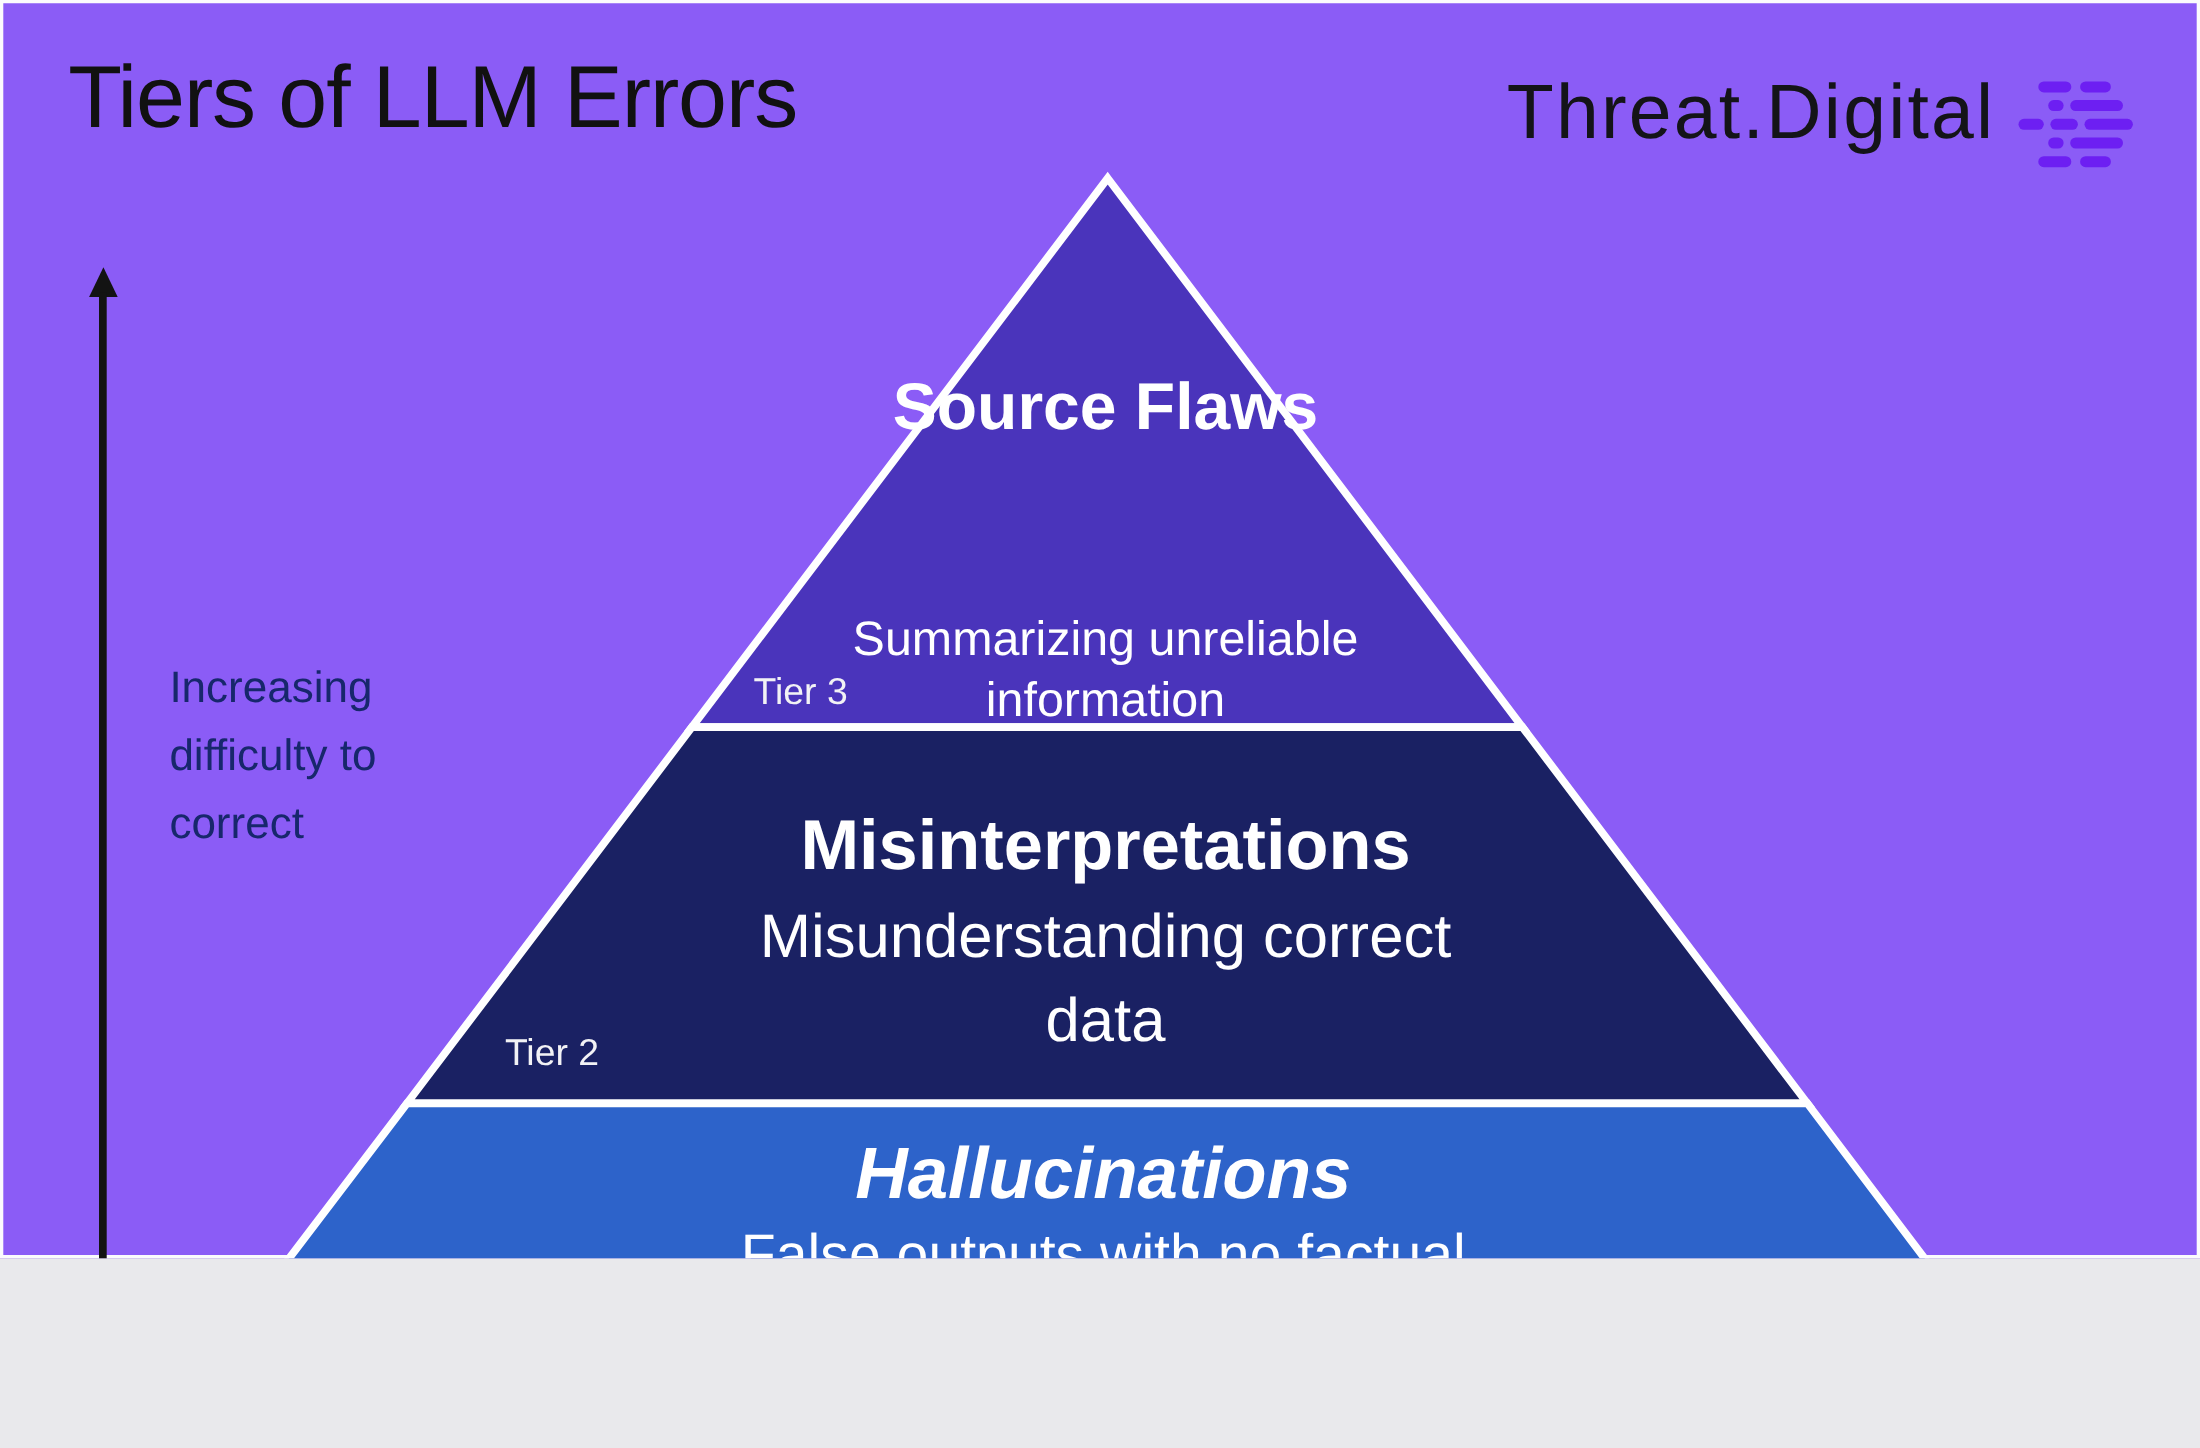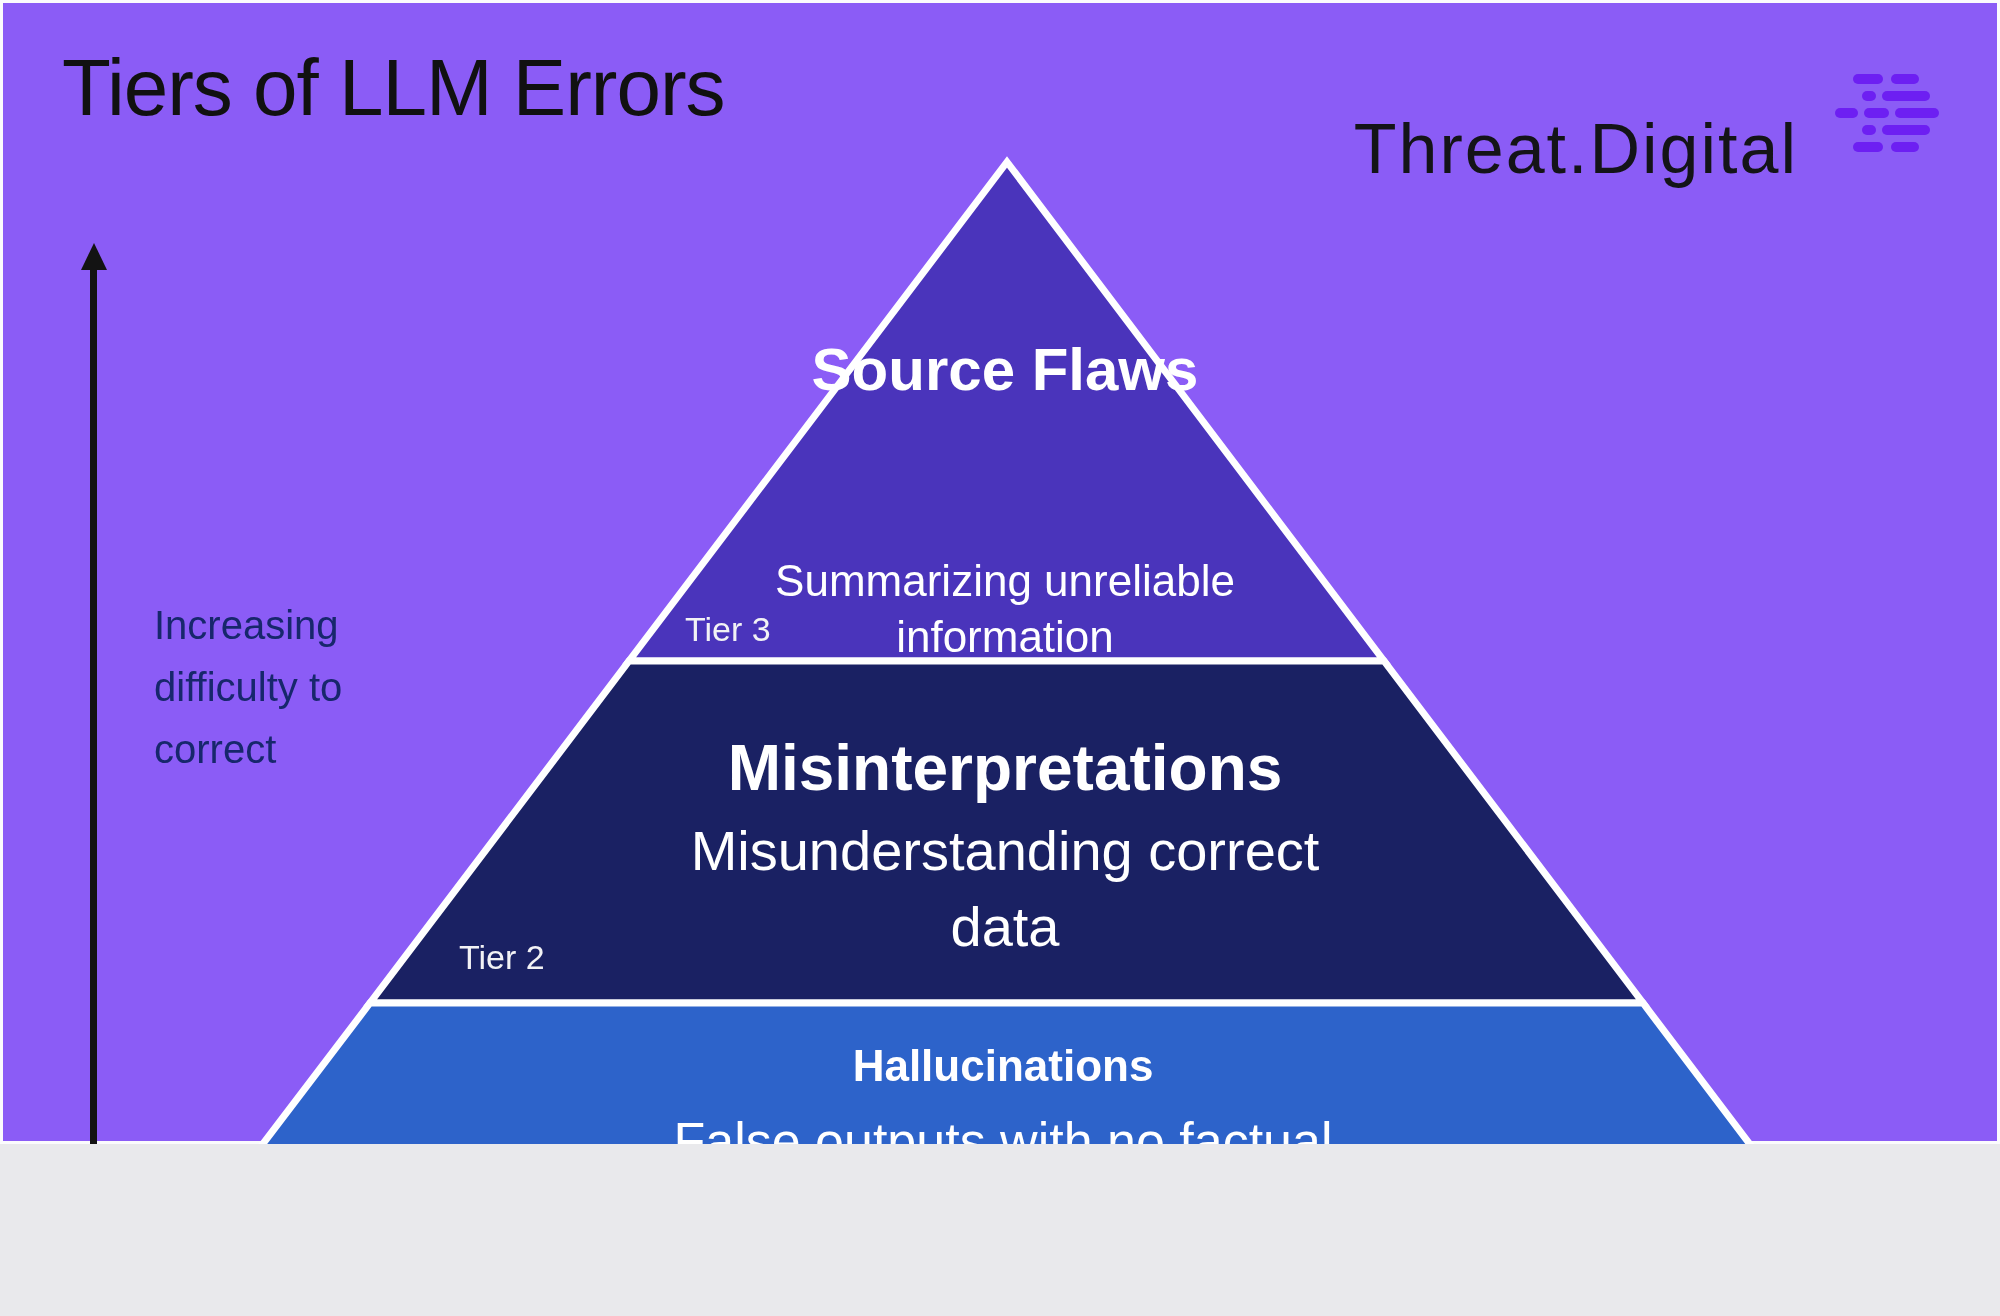--- a/index.html
+++ b/index.html
@@ -8,22 +8,22 @@
     background:#8b5cf6;overflow:hidden;
     box-shadow:inset 0 0 0 3px #fbfbfd;
     font-family:"Liberation Sans","DejaVu Sans",sans-serif;
   }
   
   .title{
     position:absolute;left:62px;top:48px;
     font-size:80px;font-weight:300;letter-spacing:-1px;color:#111;line-height:1;
   }
   .logo-text{
-    position:absolute;right:202px;top:66px;
-    font-size:70px;font-weight:500;letter-spacing:2px;color:#141418;line-height:1;margin-top:48px;
+    position:absolute;right:186px;top:66px;
+    font-size:70px;font-weight:500;letter-spacing:2px;color:#141418;line-height:1;
   }
   .logo-icon{position:absolute;left:1835px;top:74px;width:104px;height:86px;}
   .logo-icon .bar{
     position:absolute;height:10px;border-radius:6px;
     background:var(--bar,#6d1ff2);
   }
   
   .arrow-line{position:absolute;left:90px;top:266px;width:7px;height:977px;background:#131313;}
   .arrow-head{
     position:absolute;left:81px;top:243px;width:0;height:0;
@@ -39,21 +39,21 @@
   svg.pyramid polygon{stroke:#ffffff;stroke-width:7;stroke-linejoin:miter;}
   .tier-text{position:absolute;text-align:center;color:#ffffff;}
   .tier-heading{font-weight:bold;}
   .tier-tag{position:absolute;color:#f2f2f5;font-size:34px;line-height:1;}
   .t3-heading{top:330px;left:805px;width:400px;font-size:60px;line-height:80px;}
   .t3-sub{top:505px;left:745px;width:520px;font-size:44px;line-height:56px;font-weight:400;margin-top:48px;}
   .t3-tag{left:685px;top:612px;}
   .t2-heading{top:733px;left:605px;width:800px;font-size:64px;line-height:70px;}
   .t2-sub{top:813px;left:655px;width:700px;font-size:56px;line-height:76px;font-weight:400;}
   .t2-tag{left:447px;top:940px;margin-left:12px;}
-  .t1-heading{top:1030px;left:550px;width:906px;font-size:44px;line-height:72px;}
+  .t1-heading{top:1030px;left:550px;width:906px;font-size:66px;line-height:72px;font-style:italic;}
   .t1-sub{top:1105px;left:563px;width:880px;font-size:52px;line-height:72px;font-weight:400;}
   .t1-tag{left:237px;top:1214px;}
 </style>
 </head>
 <body>
 
 <div class="canvas">
 
   <div class="title">Tiers of LLM Errors</div>
   <div class="logo-text">Threat.Digital</div>

